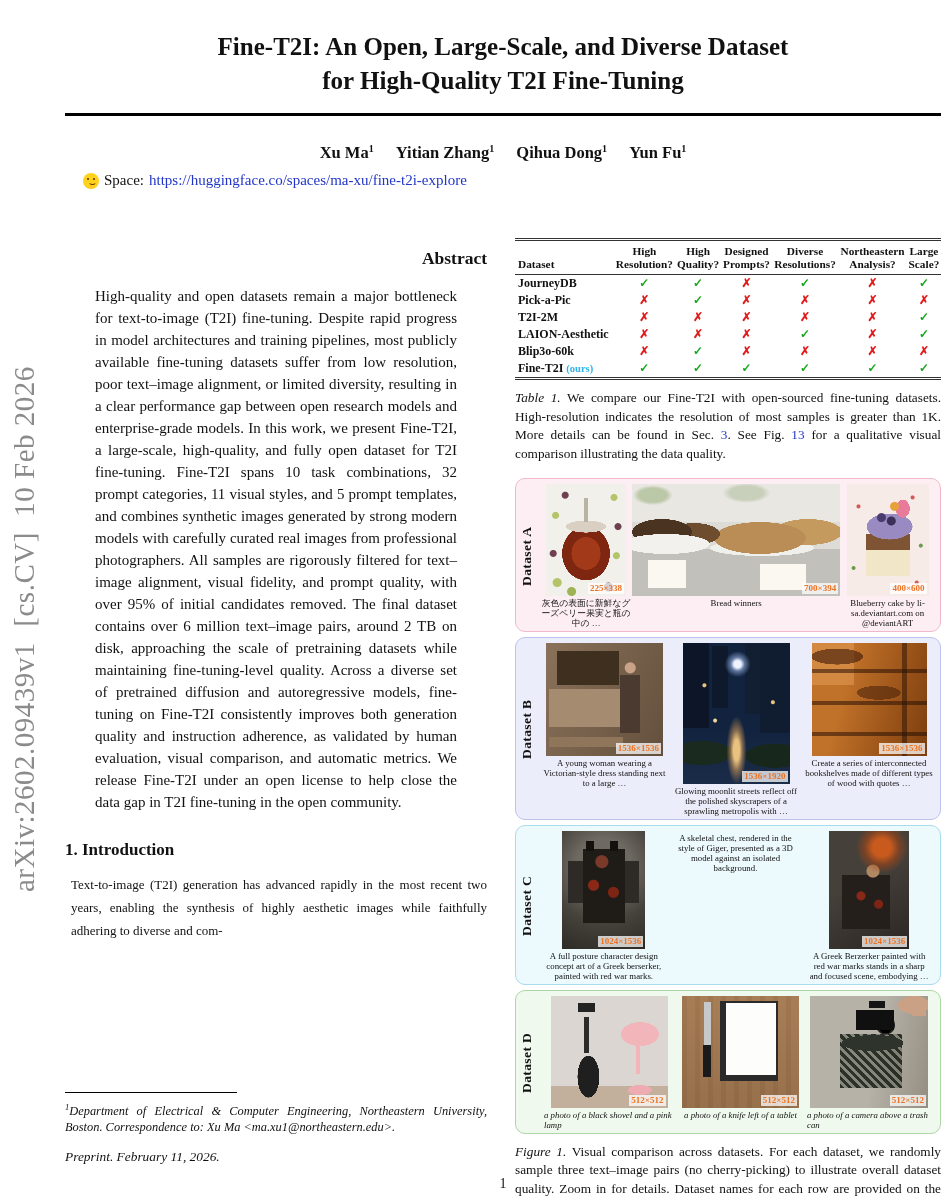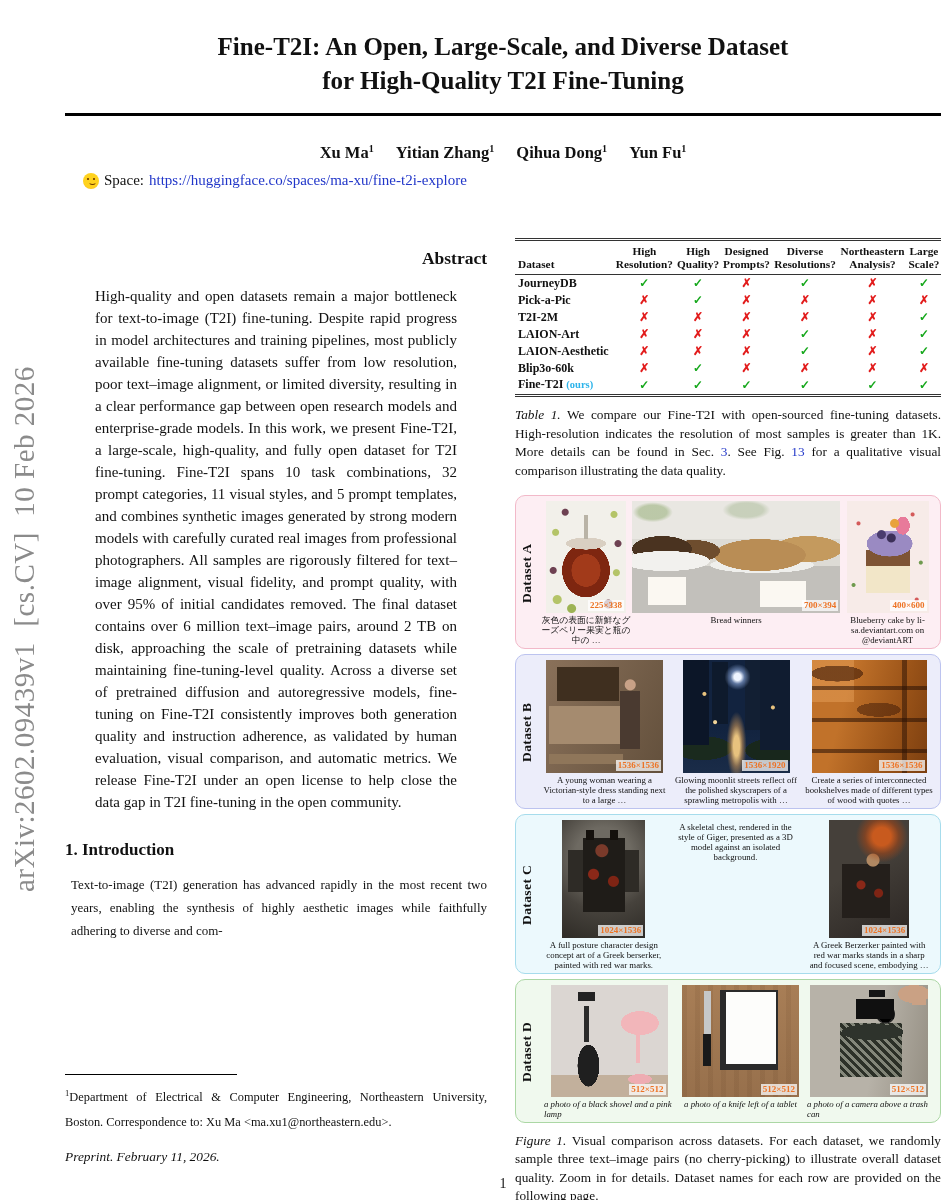--- a/index.html
+++ b/index.html
@@ -31,21 +31,21 @@
   .col-left{position:absolute;left:65px;top:240px;width:422px;height:925px;}
   .col-right{position:absolute;left:515px;top:238px;width:426px;}
 
   
   .abstract-heading{text-align:right;font-size:17.5px;font-weight:bold;margin:8px 0 0 0;}
   .abstract-body{margin:16px 30px 0 30px;font-size:15px;line-height:22px;text-align:justify;}
   .section-heading{font-size:17px;font-weight:bold;margin:27px 0 0 0;}
   .body-par{margin:13px 0 0 6px;font-size:13px;line-height:23px;text-align:justify;}
   .footer-block{position:absolute;bottom:0;left:0;width:100%;}
   .footnote-rule{width:172px;height:1.2px;background:#000;margin-bottom:6px;}
-  .footnote{font-size:12.4px;line-height:25px;text-align:justify;}
+  .footnote{font-size:12.4px;line-height:16px;text-align:justify;font-style:italic;}
   .footnote sup{font-size:8.5px;}
   .preprint-note{margin-top:14px;font-style:italic;font-size:13.4px;}
 
   
   table.cmp{width:426px;border-collapse:collapse;border-top:3px double #333;border-bottom:3px double #333;}
   table.cmp th{font-size:11.3px;font-weight:bold;text-align:center;vertical-align:bottom;
     padding:4px 1px 3px 1px;line-height:13px;border-bottom:1.6px solid #333;}
   table.cmp th.th-dataset{text-align:left;padding-left:3px;}
   table.cmp td{font-size:12px;text-align:center;padding:1.2px 1px;line-height:14.5px;}
   table.cmp td.td-name{text-align:left;font-weight:bold;padding-left:3px;white-space:nowrap;}
@@ -119,21 +119,21 @@
     linear-gradient(#7e5434 0 0) 50% 52% / 44px 16px,
     linear-gradient(#f2e6c8 0 0) 50% 76% / 44px 30px,
     #f7ebe8;}
   .art-b1{width:117px;height:113px;background:
     radial-gradient(circle at 72% 22%,#c9a287 0 5px,transparent 6px),
     linear-gradient(#4a3a30 0 0) 76% 58% / 20px 58px,
     linear-gradient(#3f2f1f 0 0) 20% 10% / 62px 34px,
     linear-gradient(#a58b6f 0 0) 6% 62% / 74px 38px,
     linear-gradient(#8f765a 0 0) 6% 92% / 74px 10px,
     linear-gradient(115deg,#8a715a,#63503c);}
-  .art-b2{width:107px;height:113px;background:
+  .art-b2{width:107px;height:141px;background:
     radial-gradient(circle at 51% 15%,#eef4ff 0 3.5px,rgba(170,200,255,0.5) 7px,transparent 13px),
     radial-gradient(circle at 20% 30%,#e8c27e 0 1.5px,transparent 2.5px),
     radial-gradient(circle at 84% 42%,#e8c27e 0 1.5px,transparent 2.5px),
     radial-gradient(circle at 30% 55%,#f0d49a 0 1.5px,transparent 2.5px),
     radial-gradient(ellipse 10px 34px at 50% 76%,#e8c27e 0 30%,rgba(220,160,90,0.55) 60%,transparent 100%),
     linear-gradient(#0c1628 0 0) 0% 0% / 26px 85px,
     linear-gradient(#101c30 0 0) 100% 0% / 30px 90px,
     linear-gradient(#0e1a2c 0 0) 32% 4% / 16px 62px,
     linear-gradient(#121f33 0 0) 70% 2% / 18px 70px,
     radial-gradient(ellipse 30px 12px at 18% 78%,#1a2a1e 0 99%,transparent 100%),
@@ -279,29 +279,20 @@
         <tr>
           <td class="td-name">T2I-2M</td>
           <td class="td-mark mark-no">✗</td>
           <td class="td-mark mark-no">✗</td>
           <td class="td-mark mark-no">✗</td>
           <td class="td-mark mark-no">✗</td>
           <td class="td-mark mark-no">✗</td>
           <td class="td-mark mark-yes">✓</td>
         </tr>
         <tr>
-          <td class="td-name">LAION-Art</td>
-          <td class="td-mark mark-no">✗</td>
-          <td class="td-mark mark-no">✗</td>
-          <td class="td-mark mark-no">✗</td>
-          <td class="td-mark mark-yes">✓</td>
-          <td class="td-mark mark-no">✗</td>
-          <td class="td-mark mark-yes">✓</td>
-        </tr>
-        <tr>
           <td class="td-name">LAION-Aesthetic</td>
           <td class="td-mark mark-no">✗</td>
           <td class="td-mark mark-no">✗</td>
           <td class="td-mark mark-no">✗</td>
           <td class="td-mark mark-yes">✓</td>
           <td class="td-mark mark-no">✗</td>
           <td class="td-mark mark-yes">✓</td>
         </tr>
         <tr>
           <td class="td-name">Blip3o-60k</td>

